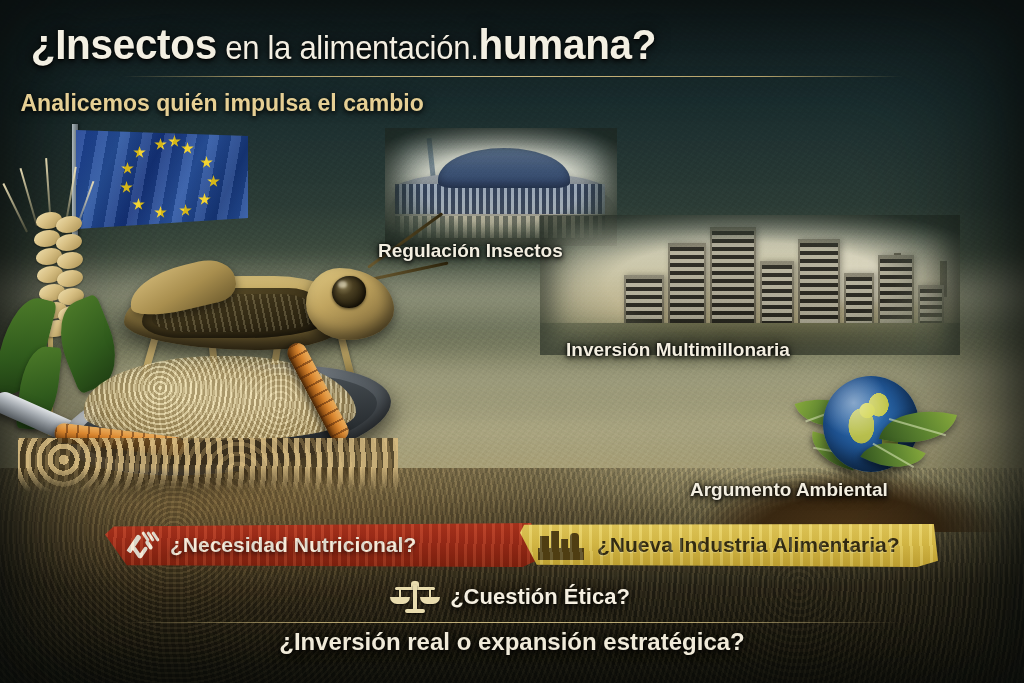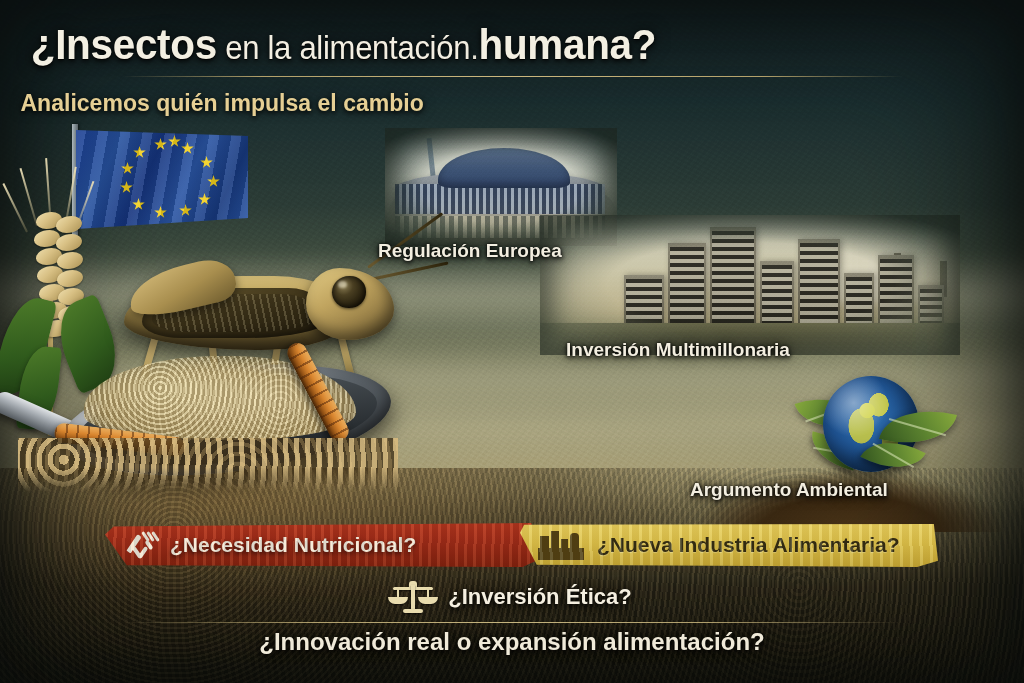--- a/index.html
+++ b/index.html
@@ -563,21 +563,21 @@
     <div class="worm w1"></div>
     <div class="pebbles"></div>
   </div>
 
   <div class="title-wrap">
     <h1 class="title"><span>¿Insectos</span><span class="light"> en la alimentación.</span><span>humana?</span></h1>
     <div class="title-rule"></div>
     <p class="subtitle">Analicemos quién impulsa el cambio</p>
   </div>
 
-  <div class="photo-label lbl-parliament">Regulación Europea</div>
+  <div class="photo-label lbl-parliament">Regulación Insectos</div>
   <div class="photo-label lbl-environment">Argumento Ambiental</div>
   <div class="photo-label lbl-investment">Inversión Multimillonaria</div>
 
   <div class="banner-row">
 
     <div class="banner banner-red">
       <span class="ic ic-fork">
         <i class="knife-blade"></i>
           <i class="knife-handle"></i>
         <i class="fork-handle"></i>
@@ -606,21 +606,21 @@
     <span class="ic ic-scales">
       <i class="knob"></i>
         <i class="beam"></i>
         <i class="post"></i>
         <i class="base"></i>
       <i class="cord-l"></i>
         <i class="cord-r"></i>
       <i class="pan pan-l"></i>
         <i class="pan pan-r"></i>
     </span>
-    <span class="ethics-text">¿Inversión Ética?</span>
+    <span class="ethics-text">¿Cuestión Ética?</span>
   </div>
 
   <div class="closing-rule"></div>
-  <div class="closing">¿Innovación real o expansión alimentación?</div>
+  <div class="closing">¿Inversión real o expansión estratégica?</div>
 
   <div class="grain"></div>
   <div class="vignette"></div>
 </div>
 
 </body></html>

